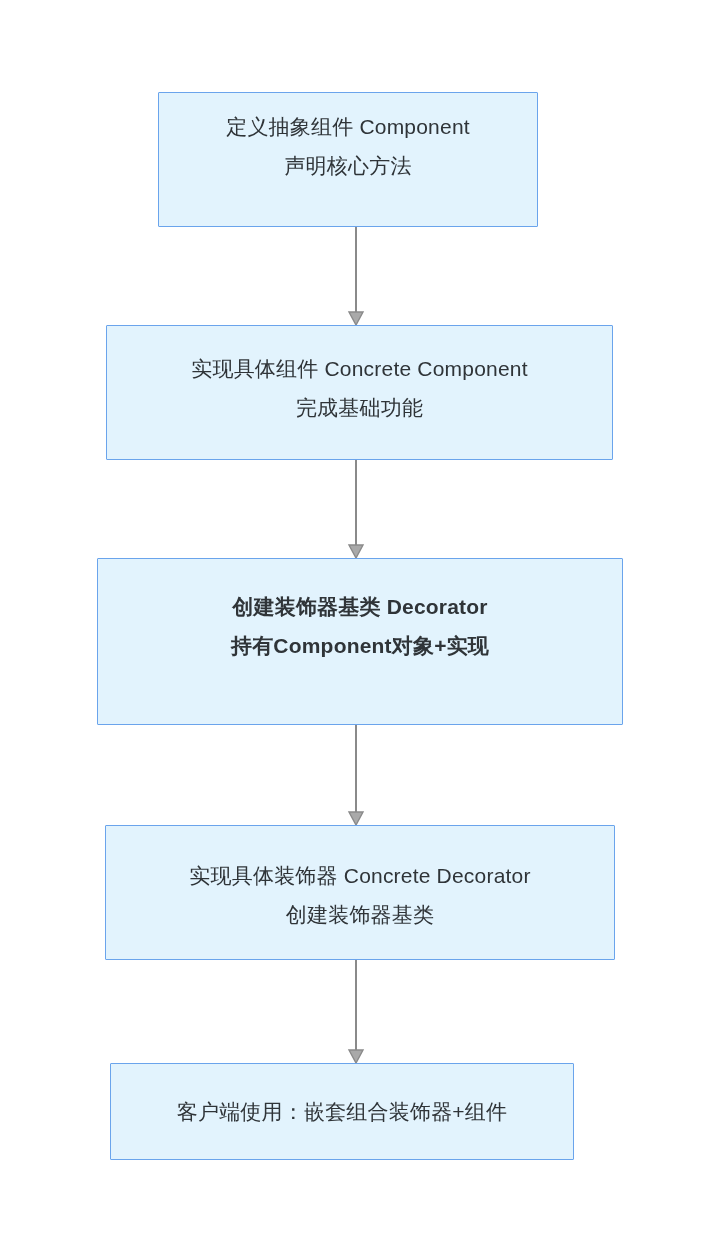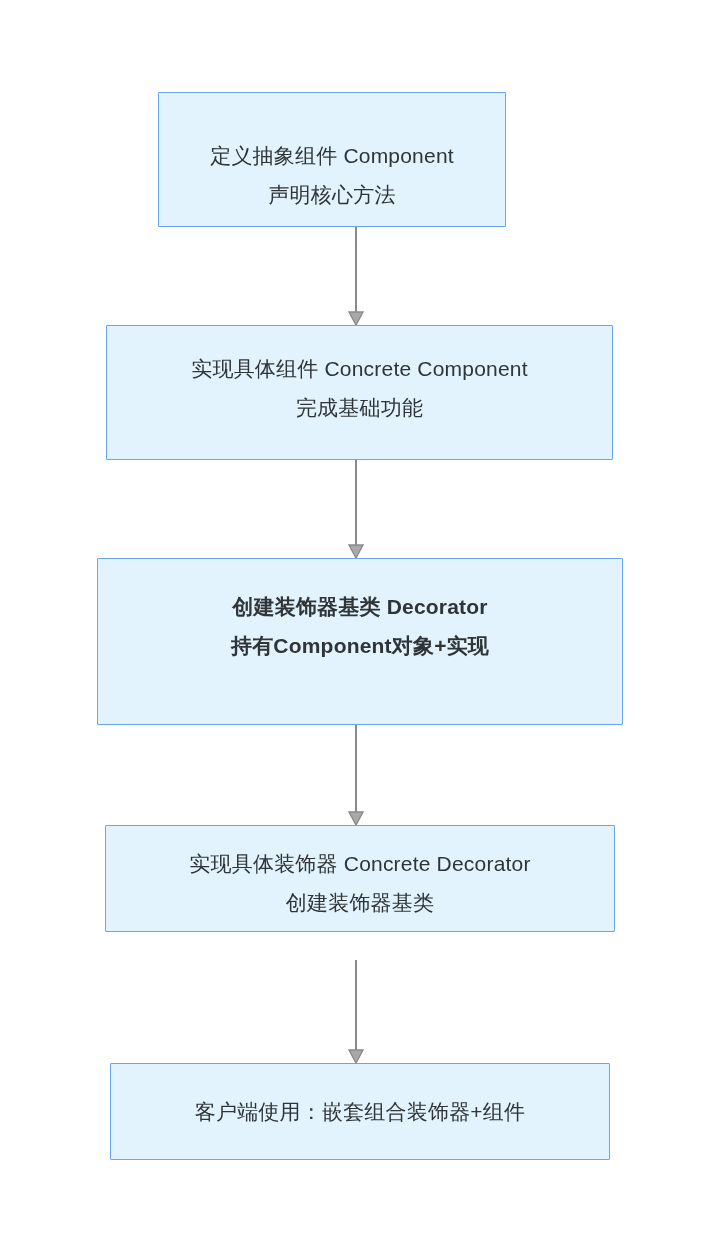--- a/index.html
+++ b/index.html
@@ -37,25 +37,25 @@
     letter-spacing: 0.2px;
     white-space: nowrap;
   }
 
   .node .line {
     display: block;
     text-align: center;
   }
 
   
-  #node-1 { left: 158px; top: 92px;   width: 348px; height: 135px; padding-top: 43px; }
+  #node-1 { left: 158px; top: 92px;   width: 380px; height: 135px; padding-top: 14px; }
   #node-2 { left: 106px; top: 325px;  width: 507px; height: 135px; padding-top: 23px; }
   #node-3 { left: 97px;  top: 558px;  width: 526px; height: 167px; padding-top: 28px; font-weight: bold; }
-  #node-4 { left: 105px; top: 825px;  width: 510px; height: 107px; padding-top: 18px; }
-  #node-5 { left: 110px; top: 1063px; width: 500px; height: 97px;  padding-top: 28px; }
+  #node-4 { left: 105px; top: 825px;  width: 510px; height: 135px; padding-top: 30px; }
+  #node-5 { left: 110px; top: 1063px; width: 464px; height: 97px;  padding-top: 28px; }
 
   
   .connector {
     position: absolute;
     left: 0;
     top: 0;
     width: 712px;
     height: 1252px;
     pointer-events: none;
   }

